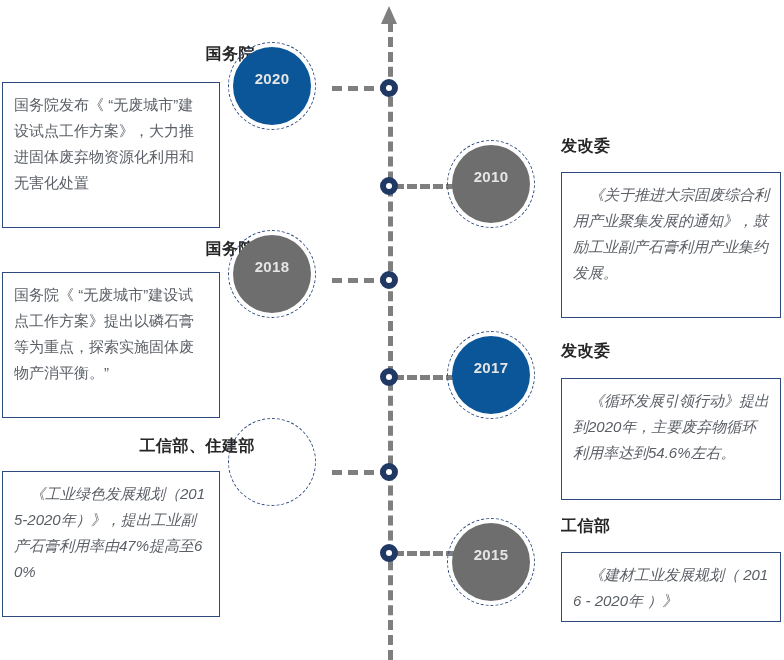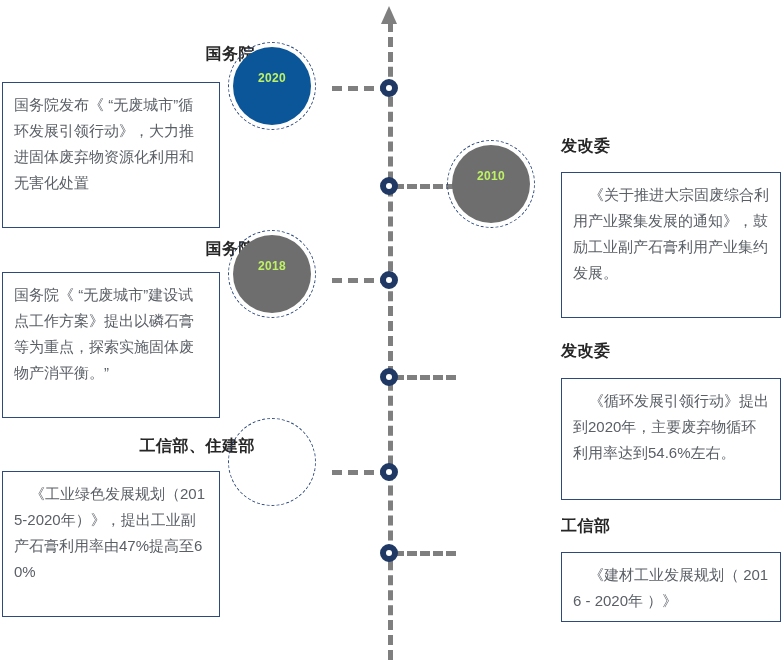--- a/index.html
+++ b/index.html
@@ -74,23 +74,23 @@
     left:5px;top:5px;
     width:78px;height:78px;
     border-radius:50%;
     display:flex;
     align-items:center;
     justify-content:center;
   }
   .circle-fill.blue{background:#0b5699;}
   .circle-fill.gray{background:#6e6e6e;}
   .year-label{
-    color:#bef264;
+    color:#e5e5e5;
     font-weight:bold;
-    font-size:12px;
+    font-size:15px;
     letter-spacing:.3px;
     position:relative;
     top:-8px;
   }
 
   
   .org{
     position:absolute;
     font-size:16px;
     font-weight:bold;
@@ -110,21 +110,21 @@
     z-index:9;
   }
   .box-text{
     color:#5a5f66;
     font-size:15px;
     line-height:26px;
     padding:9px 11px 9px 11px;
     text-indent:0;
     word-break:break-all;
   }
-  .box-text.indent{text-indent:16px;}
+  .box-text.indent{text-indent:16px;font-style:italic;}
 </style>
 </head>
 <body>
 
 <div id="canvas">
 
   <div class="axis-line"></div>
   <div class="axis-arrow"></div>
 
   <div class="conn" style="left:332px;top:86px;width:58px;"></div>
@@ -133,21 +133,21 @@
   <div class="circle-wrap" style="left:228px;top:42px;">
     <div class="circle-ring"></div>
     <div class="circle-fill blue">
       <span class="year-label">2020</span>
     </div>
   </div>
 
   <div class="org left" style="left:0px;top:44px;width:215px;">国务院</div>
 
   <div class="box" style="left:2px;top:82px;width:218px;height:146px;">
-    <div class="box-text">国务院发布《 “无废城市”循环发展引领行动》，大力推进固体废弃物资源化利用和无害化处置</div>
+    <div class="box-text">国务院发布《 “无废城市”建设试点工作方案》，大力推进固体废弃物资源化利用和无害化处置</div>
   </div>
 
   <div class="conn" style="left:394px;top:184px;width:62px;"></div>
   <div class="node" style="left:380px;top:177px;"></div>
 
   <div class="circle-wrap" style="left:447px;top:140px;">
     <div class="circle-ring"></div>
     <div class="circle-fill gray">
       <span class="year-label">2010</span>
     </div>
@@ -171,20 +171,26 @@
 
   <div class="org left" style="left:0px;top:239px;width:215px;">国务院</div>
 
   <div class="box" style="left:2px;top:272px;width:218px;height:146px;">
     <div class="box-text">国务院《 “无废城市”建设试点工作方案》提出以磷石膏等为重点，探索实施固体废物产消平衡。”</div>
   </div>
 
   <div class="conn" style="left:394px;top:375px;width:62px;"></div>
   <div class="node" style="left:380px;top:368px;"></div>
 
+  <div class="circle-wrap" style="left:447px;top:331px;">
+    <div class="circle-ring"></div>
+    <div class="circle-fill blue">
+      <span class="year-label">2017</span>
+    </div>
+  </div>
 
   <div class="org right" style="left:561px;top:341px;width:215px;">发改委</div>
 
   <div class="box" style="left:561px;top:378px;width:220px;height:122px;">
     <div class="box-text indent">《循环发展引领行动》提出到2020年，主要废弃物循环利用率达到54.6%左右。</div>
   </div>
 
   <div class="conn" style="left:332px;top:470px;width:58px;"></div>
   <div class="node" style="left:380px;top:463px;"></div>
 
@@ -194,20 +200,26 @@
 
   <div class="org left" style="left:0px;top:436px;width:215px;">工信部、住建部</div>
 
   <div class="box" style="left:2px;top:471px;width:218px;height:146px;">
     <div class="box-text indent">《工业绿色发展规划（2015-2020年）》，提出工业副产石膏利用率由47%提高至60%</div>
   </div>
 
   <div class="conn" style="left:394px;top:551px;width:62px;"></div>
   <div class="node" style="left:380px;top:544px;"></div>
 
+  <div class="circle-wrap" style="left:447px;top:518px;">
+    <div class="circle-ring"></div>
+    <div class="circle-fill gray">
+      <span class="year-label">2015</span>
+    </div>
+  </div>
 
   <div class="org right" style="left:561px;top:516px;width:215px;">工信部</div>
 
   <div class="box" style="left:561px;top:552px;width:220px;height:70px;">
     <div class="box-text indent">《建材工业发展规划（ 2016 - 2020年 ）》</div>
   </div>
 
 </div>
 
 </body></html>

